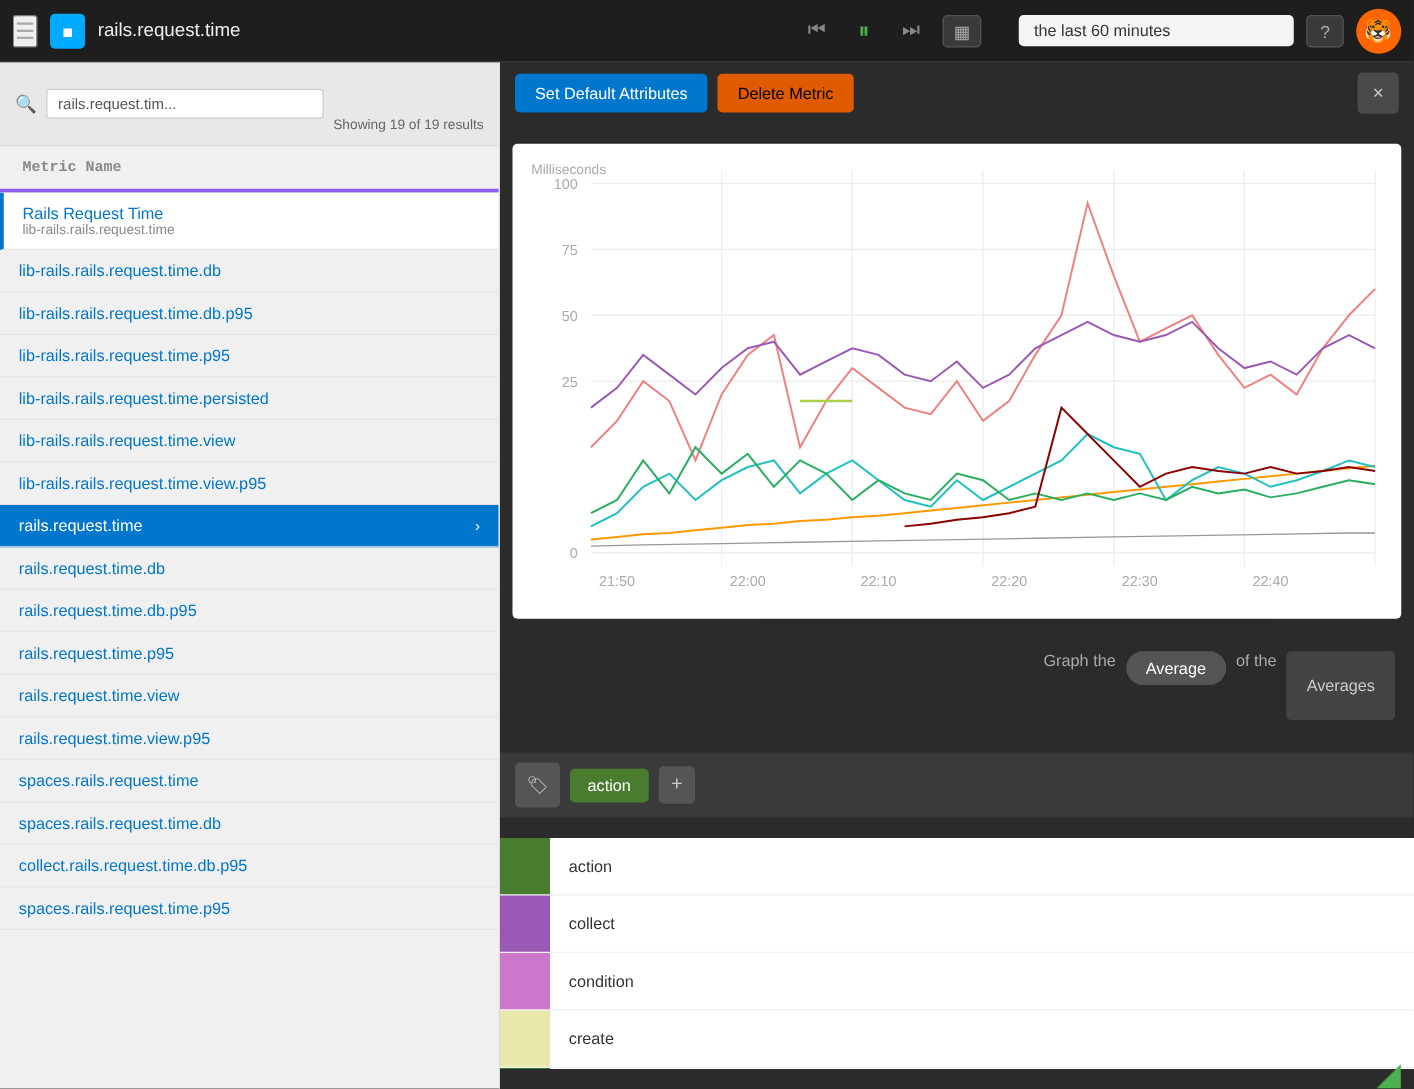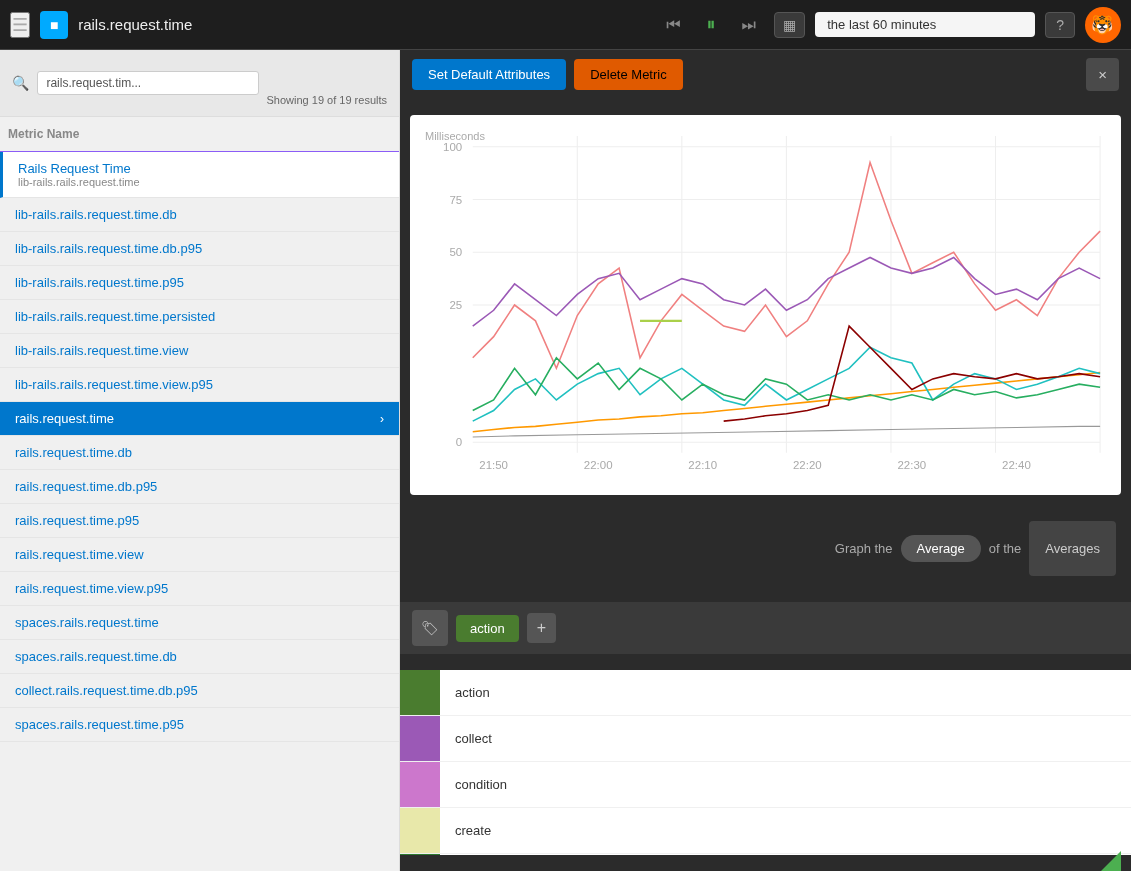--- a/index.html
+++ b/index.html
@@ -17,21 +17,21 @@
     }
     .app-title { color: #eee; font-size: 15px; font-weight: 400; flex: 1; }
     .nav-btn { background: none; border: none; color: #888; cursor: pointer; font-size: 16px; padding: 4px 8px; }
     .play-btn { background: none; border: none; color: #4caf50; cursor: pointer; font-size: 18px; padding: 4px 8px; }
     .calendar-btn {
       background: #3a3a3a; border: 1px solid #555; border-radius: 4px;
       color: #aaa; cursor: pointer; padding: 4px 8px; font-size: 14px;
     }
     .time-input {
       background: #f5f5f5; border: none; border-radius: 4px; padding: 5px 12px;
-      font-size: 13px; color: #333; width: 220px; outline: none;
+      font-size: 13px; color: #333; width: 220px; outline: none; margin-left: 20px;
     }
     .help-btn {
       background: #3a3a3a; border: 1px solid #555; border-radius: 4px;
       color: #aaa; cursor: pointer; padding: 4px 10px; font-size: 14px;
     }
     .tiger-icon {
       width: 36px; height: 36px; background: #ff6600; border-radius: 50%;
       display: flex; align-items: center; justify-content: center; font-size: 18px;
     }
 
@@ -48,21 +48,21 @@
       border-bottom: 1px solid #ddd; gap: 8px;
     }
     .search-icon { color: #888; font-size: 14px; }
     .search-input {
       flex: 1; background: white; border: 1px solid #ccc; border-radius: 3px;
       padding: 4px 8px; font-size: 12px; color: #555; outline: none;
     }
     .result-count { font-size: 11px; color: #666; white-space: nowrap; margin-top: 34px; }
 
     .metric-list { flex: 1; overflow-y: auto; }
-    .metric-header { padding: 10px 8px; font-size: 12px; color: #888; font-weight: 600; border-bottom: 1px solid #8b5cf6; background: #f0f0f0; }
+    .metric-header { padding: 10px 18px; font-size: 12px; color: #888; font-weight: 600; border-bottom: 3px solid #8b5cf6; background: #f0f0f0; font-family: Liberation Mono, monospace; }
     .metric-item {
       padding: 9px 15px; border-bottom: 1px solid #e5e5e5; cursor: pointer;
       display: flex; align-items: center; justify-content: space-between;
     }
     .metric-item.selected { background: white; border-left: 3px solid #0077cc; }
     .metric-item.active-item { background: #0077cc; color: white; border-left: none; }
     .metric-name-primary { font-size: 13px; color: #0077cc; }
     .metric-name-secondary { font-size: 11px; color: #888; }
     .metric-item.selected .metric-name-primary { color: #0077cc; }
     .metric-item.active-item .metric-name-primary { color: white; }
@@ -94,21 +94,21 @@
       background: white; margin: 0 10px; border-radius: 4px; flex: none;
       height: 380px; position: relative; overflow: hidden;
     }
     .chart-y-label {
       position: absolute; top: 15px; left: 15px; font-size: 11px; color: #aaa;
     }
     .chart-svg { width: 100%; height: 100%; }
 
     
     .graph-controls {
-      display: flex; align-items: center; padding: 10px 15px; gap: 8px;
+      display: flex; align-items: flex-start; padding: 10px 15px; gap: 8px;
       background: #2b2b2b; justify-content: flex-end;
     }
     .graph-label { color: #aaa; font-size: 13px; }
     .graph-value-btn {
       background: #555; color: white; border: none; border-radius: 20px;
       padding: 6px 16px; cursor: pointer; font-size: 13px;
     }
     .graph-averages-btn {
       background: #444; color: #ccc; border: none; border-radius: 4px;
       padding: 20px 16px; cursor: pointer; font-size: 13px;

